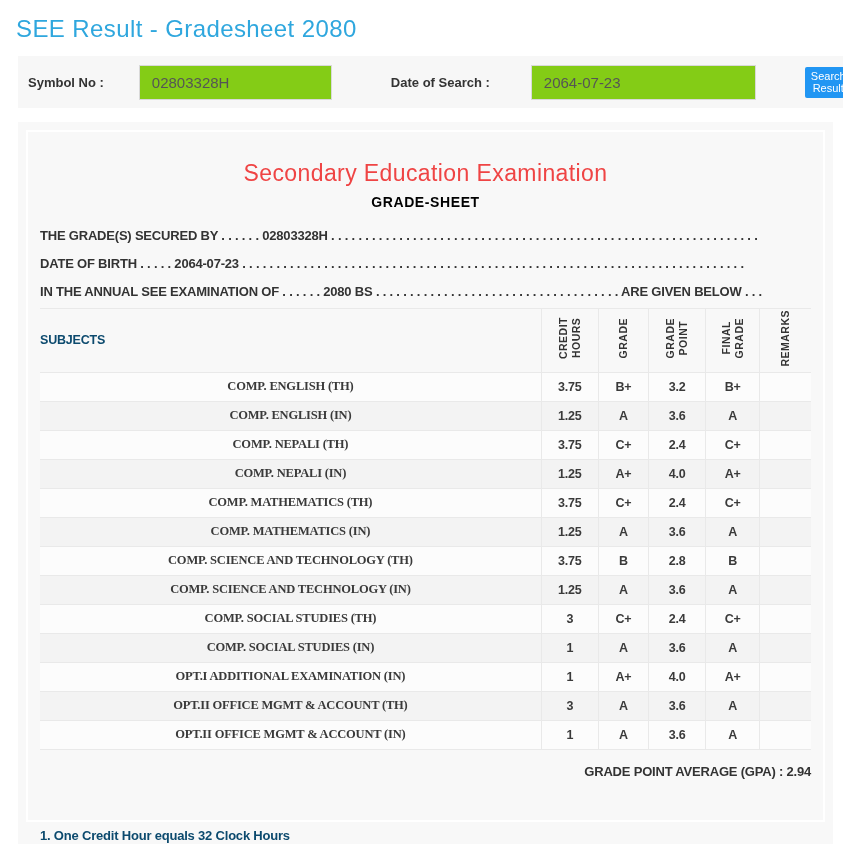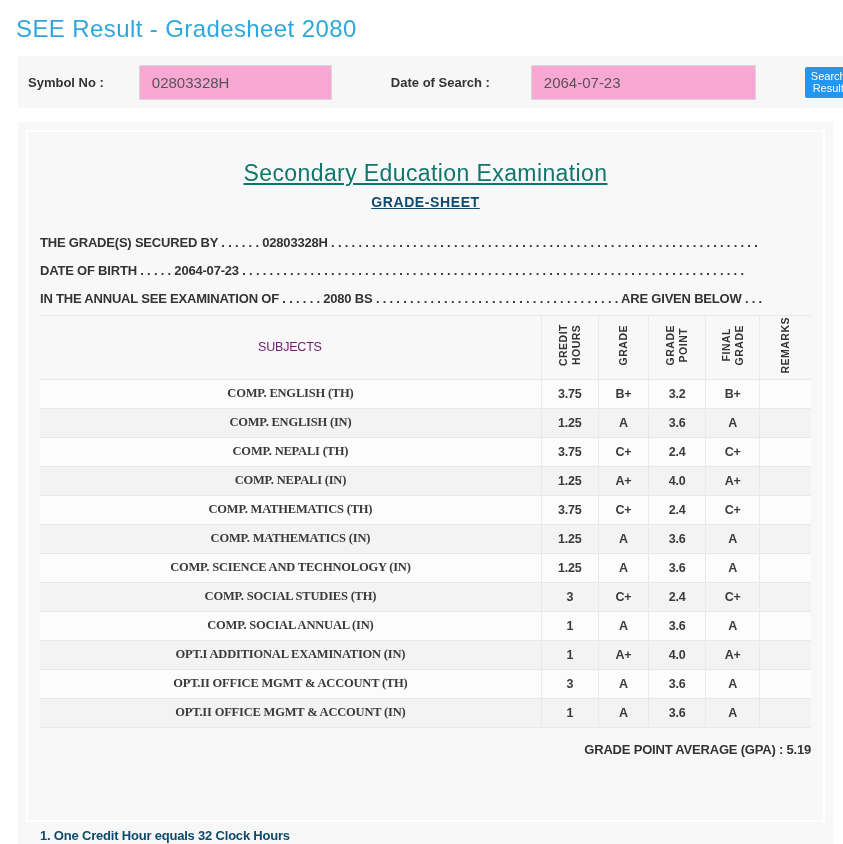--- a/index.html
+++ b/index.html
@@ -22,21 +22,21 @@
     margin: 13px 0 0 18px;
     width: 825px; height: 52px;
     background: #f7f7f7;
     display: flex; align-items: center;
     padding-left: 10px;
     gap: 29px;
   }
   .searchbar .lbl { font-size: 13px; font-weight: bold; color: #333; white-space: nowrap; }
   .searchbar .lbl2 { margin-left: 30px; }
   .inp {
-    height: 35px; border: 1px solid #d9d9d9; background: #f9a8d4;
+    height: 35px; border: 1px solid #d9d9d9; background: #84cc16;
     font-family: "Liberation Sans", sans-serif;
     font-size: 15px; color: #555; padding: 0 12px; outline: none;
   }
   .inp-symbol { width: 193px; margin-left: 6px; }
   .inp-dob    { width: 272px; margin-left: 12px; }
   .btn-search {
     margin-left: 20px; width: 109px; height: 31px;
     background: #2196f3; color: #fff; border: none; border-radius: 2px;
     font-family: "Liberation Sans", sans-serif; font-size: 11px;
     cursor: pointer;
@@ -50,47 +50,45 @@
   }
   .inner {
     border: 2px solid #ffffff;
     height: 692px;
     padding: 0 12px;
     overflow: hidden;
   }
   .gs-heading {
     margin-top: 28px; text-align: center;
     font-size: 23px; font-weight: 400; letter-spacing: 0.4px;
-    color: #0f766e;
-    text-decoration: underline;
+    color: #ef4444;
   }
   .gs-sub {
     margin-top: 7px; text-align: center;
     font-size: 14px; font-weight: bold; letter-spacing: 0.6px;
-    color: #0c4a6e;
-    text-decoration: underline;
-  }
-  .statements { margin-top: 19px; }
+    color: #000000;
+  }
+  .statements { margin-top: 12px; }
   .stline {
     height: 28px; line-height: 28px;
     font-size: 13px; font-weight: bold; letter-spacing: -0.2px;
     color: #333; white-space: nowrap; overflow: hidden;
   }
   
   .gs-table {
     width: 100%; margin-top: 2px;
     border-collapse: collapse; table-layout: fixed;
     border-top: 1px solid #e9e9e9;
   }
   .gs-table th, .gs-table td { border-bottom: 1px solid #e9e9e9; }
   .gs-table th { height: 52px; }
   .th-sub {
-    text-align: center; vertical-align: middle;
-    font-size: 12.5px; font-weight: normal; letter-spacing: -0.2px;
-    color: #701a75; padding-left: 0;
+    text-align: left; vertical-align: middle;
+    font-size: 12.5px; font-weight: bold; letter-spacing: -0.2px;
+    color: #0c4a6e; padding-left: 0;
   }
   .th-v { text-align: center; vertical-align: middle; border-left: 1px solid #e9e9e9; }
   .vtext {
     display: inline-block;
     writing-mode: vertical-rl; transform: rotate(180deg);
     white-space: pre-line;
     font-size: 10.5px; font-weight: bold; letter-spacing: 0.5px;
     line-height: 1.25; color: #333;
   }
   .gs-table tbody tr:nth-child(odd)  { background: #fcfcfc; }
@@ -201,37 +199,45 @@
   </tr>
           <tr>
     <td class="sub">COMP. MATHEMATICS (IN)</td>
     <td class="num">1.25</td>
     <td class="num">A</td>
     <td class="num">3.6</td>
     <td class="num">A</td>
     <td class="num"></td>
   </tr>
           <tr>
+    <td class="sub">COMP. SCIENCE AND TECHNOLOGY (TH)</td>
+    <td class="num">3.75</td>
+    <td class="num">B</td>
+    <td class="num">2.8</td>
+    <td class="num">B</td>
+    <td class="num"></td>
+  </tr>
+          <tr>
     <td class="sub">COMP. SCIENCE AND TECHNOLOGY (IN)</td>
     <td class="num">1.25</td>
     <td class="num">A</td>
     <td class="num">3.6</td>
     <td class="num">A</td>
     <td class="num"></td>
   </tr>
           <tr>
     <td class="sub">COMP. SOCIAL STUDIES (TH)</td>
     <td class="num">3</td>
     <td class="num">C+</td>
     <td class="num">2.4</td>
     <td class="num">C+</td>
     <td class="num"></td>
   </tr>
           <tr>
-    <td class="sub">COMP. SOCIAL ANNUAL (IN)</td>
+    <td class="sub">COMP. SOCIAL STUDIES (IN)</td>
     <td class="num">1</td>
     <td class="num">A</td>
     <td class="num">3.6</td>
     <td class="num">A</td>
     <td class="num"></td>
   </tr>
           <tr>
     <td class="sub">OPT.I ADDITIONAL EXAMINATION (IN)</td>
     <td class="num">1</td>
     <td class="num">A+</td>
@@ -251,17 +257,17 @@
     <td class="sub">OPT.II OFFICE MGMT &amp; ACCOUNT (IN)</td>
     <td class="num">1</td>
     <td class="num">A</td>
     <td class="num">3.6</td>
     <td class="num">A</td>
     <td class="num"></td>
   </tr>
         </tbody>
     </table>
 
-    <div class="gpa">GRADE POINT AVERAGE (GPA) : 5.19</div>
+    <div class="gpa">GRADE POINT AVERAGE (GPA) : 2.94</div>
   </div>
 
   <div class="footnote">1. One Credit Hour equals 32 Clock Hours</div>
 </div>
 
 </body></html>

